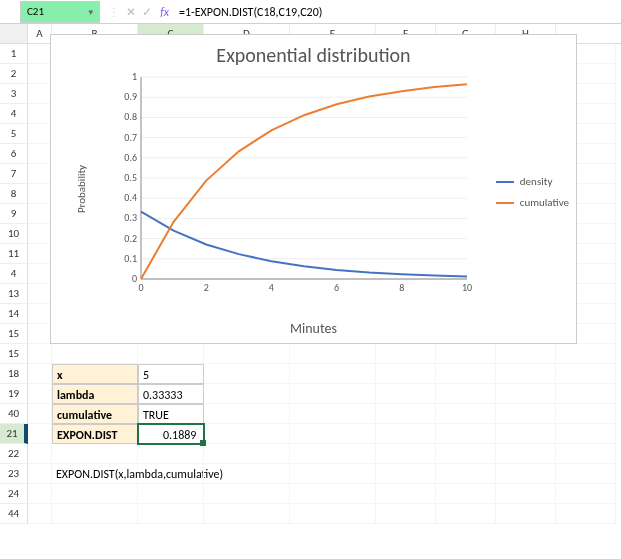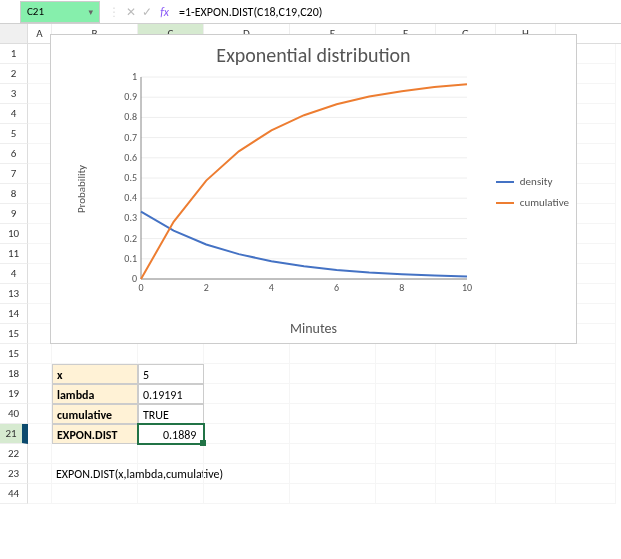--- a/index.html
+++ b/index.html
@@ -87,21 +87,21 @@
   .row-h {
     width: 28px;
     text-align: center;
     font-size: 11px;
     color: #333;
     border-right: 1px solid #ddd;
     border-bottom: 1px solid #eee;
     line-height: 20px;
     background: #fff;
   }
-  .row-h.sel { background: #d6ead0; border-right: 6px solid #0c4a6e; }
+  .row-h.sel { background: #d6ead0; border-right: 4px solid #0c4a6e; }
   .cell {
     border-right: 1px solid #f5f5f5;
     border-bottom: 1px solid #f5f5f5;
     padding: 0 4px;
     line-height: 20px;
     font-size: 12px;
     overflow: visible;
     white-space: nowrap;
   }
   .cell.label {
@@ -421,21 +421,21 @@
         <div class="cell cE"></div>
         <div class="cell cF"></div>
         <div class="cell cG"></div>
         <div class="cell cH"></div>
         <div class="cell cI"></div>
       </div>
       <div class="row">
         <div class="row-h">19</div>
         <div class="cell cA"></div>
         <div class="cell cB label">lambda</div>
-        <div class="cell cC val">0.19191</div>
+        <div class="cell cC val">0.33333</div>
         <div class="cell cD"></div>
         <div class="cell cE"></div>
         <div class="cell cF"></div>
         <div class="cell cG"></div>
         <div class="cell cH"></div>
         <div class="cell cI"></div>
       </div>
       <div class="row">
         <div class="row-h">40</div>
         <div class="cell cA"></div>
@@ -469,20 +469,32 @@
         <div class="cell cE"></div>
         <div class="cell cF"></div>
         <div class="cell cG"></div>
         <div class="cell cH"></div>
         <div class="cell cI"></div>
       </div>
       <div class="row">
         <div class="row-h">23</div>
         <div class="cell cA"></div>
         <div class="cell cB" style="overflow: visible;">EXPON.DIST(x,lambda,cumulative)</div>
+        <div class="cell cC"></div>
+        <div class="cell cD"></div>
+        <div class="cell cE"></div>
+        <div class="cell cF"></div>
+        <div class="cell cG"></div>
+        <div class="cell cH"></div>
+        <div class="cell cI"></div>
+      </div>
+      <div class="row">
+        <div class="row-h">24</div>
+        <div class="cell cA"></div>
+        <div class="cell cB"></div>
         <div class="cell cC"></div>
         <div class="cell cD"></div>
         <div class="cell cE"></div>
         <div class="cell cF"></div>
         <div class="cell cG"></div>
         <div class="cell cH"></div>
         <div class="cell cI"></div>
       </div>
       <div class="row">
         <div class="row-h">44</div>

